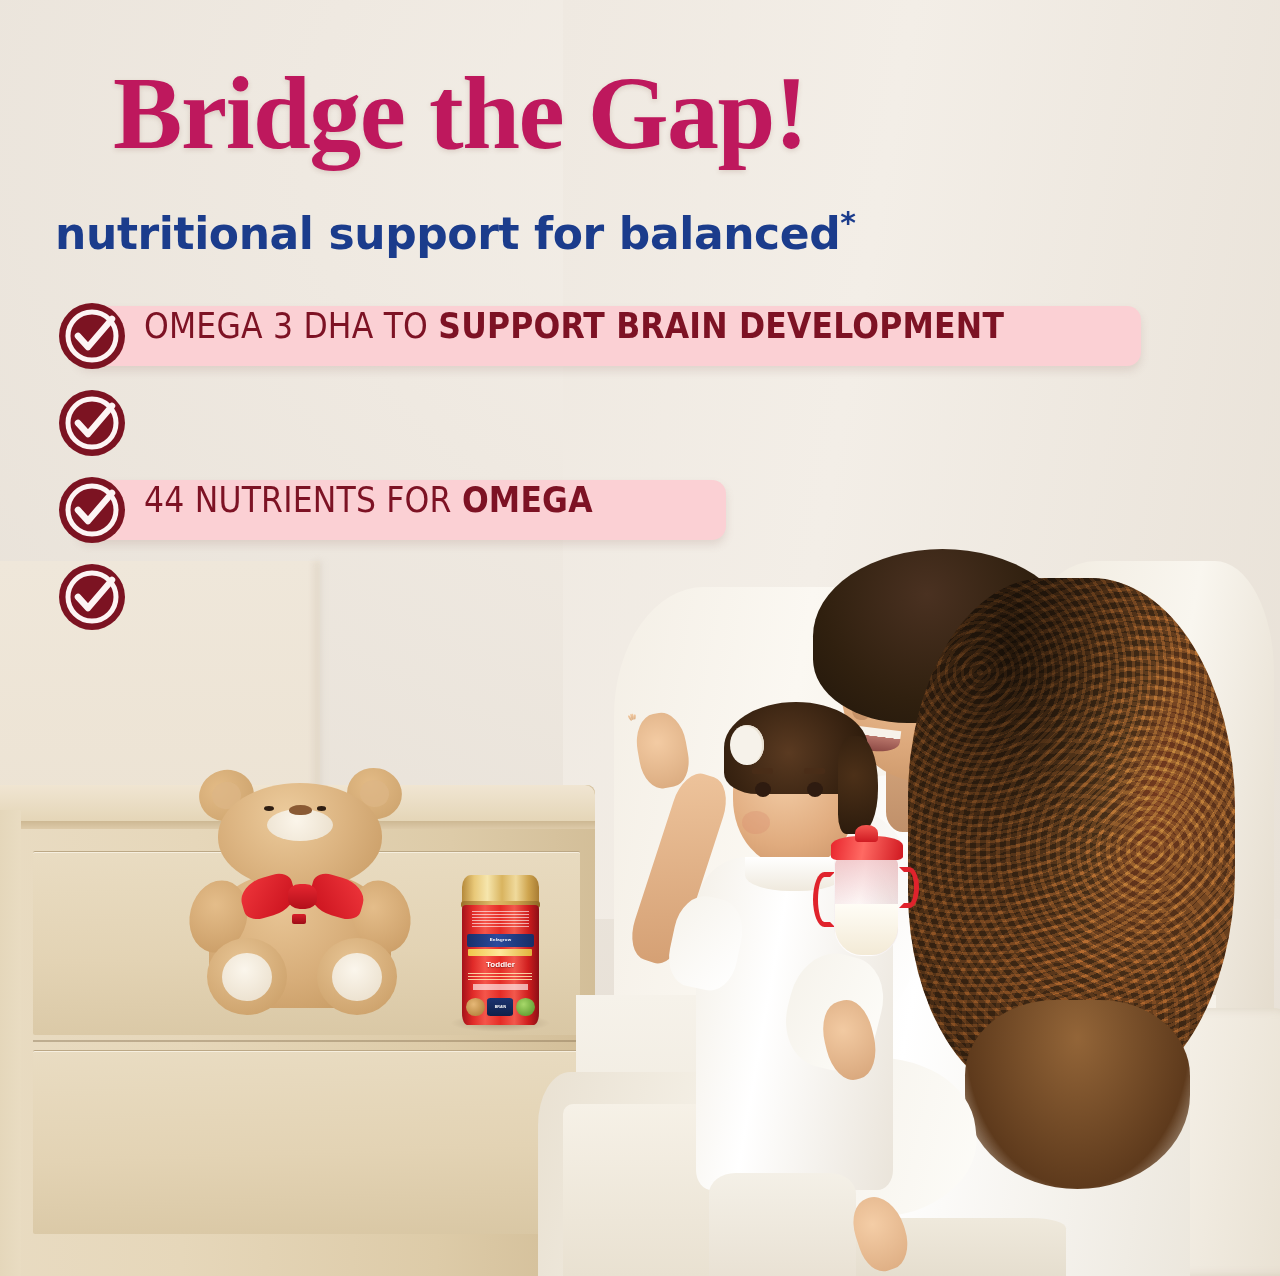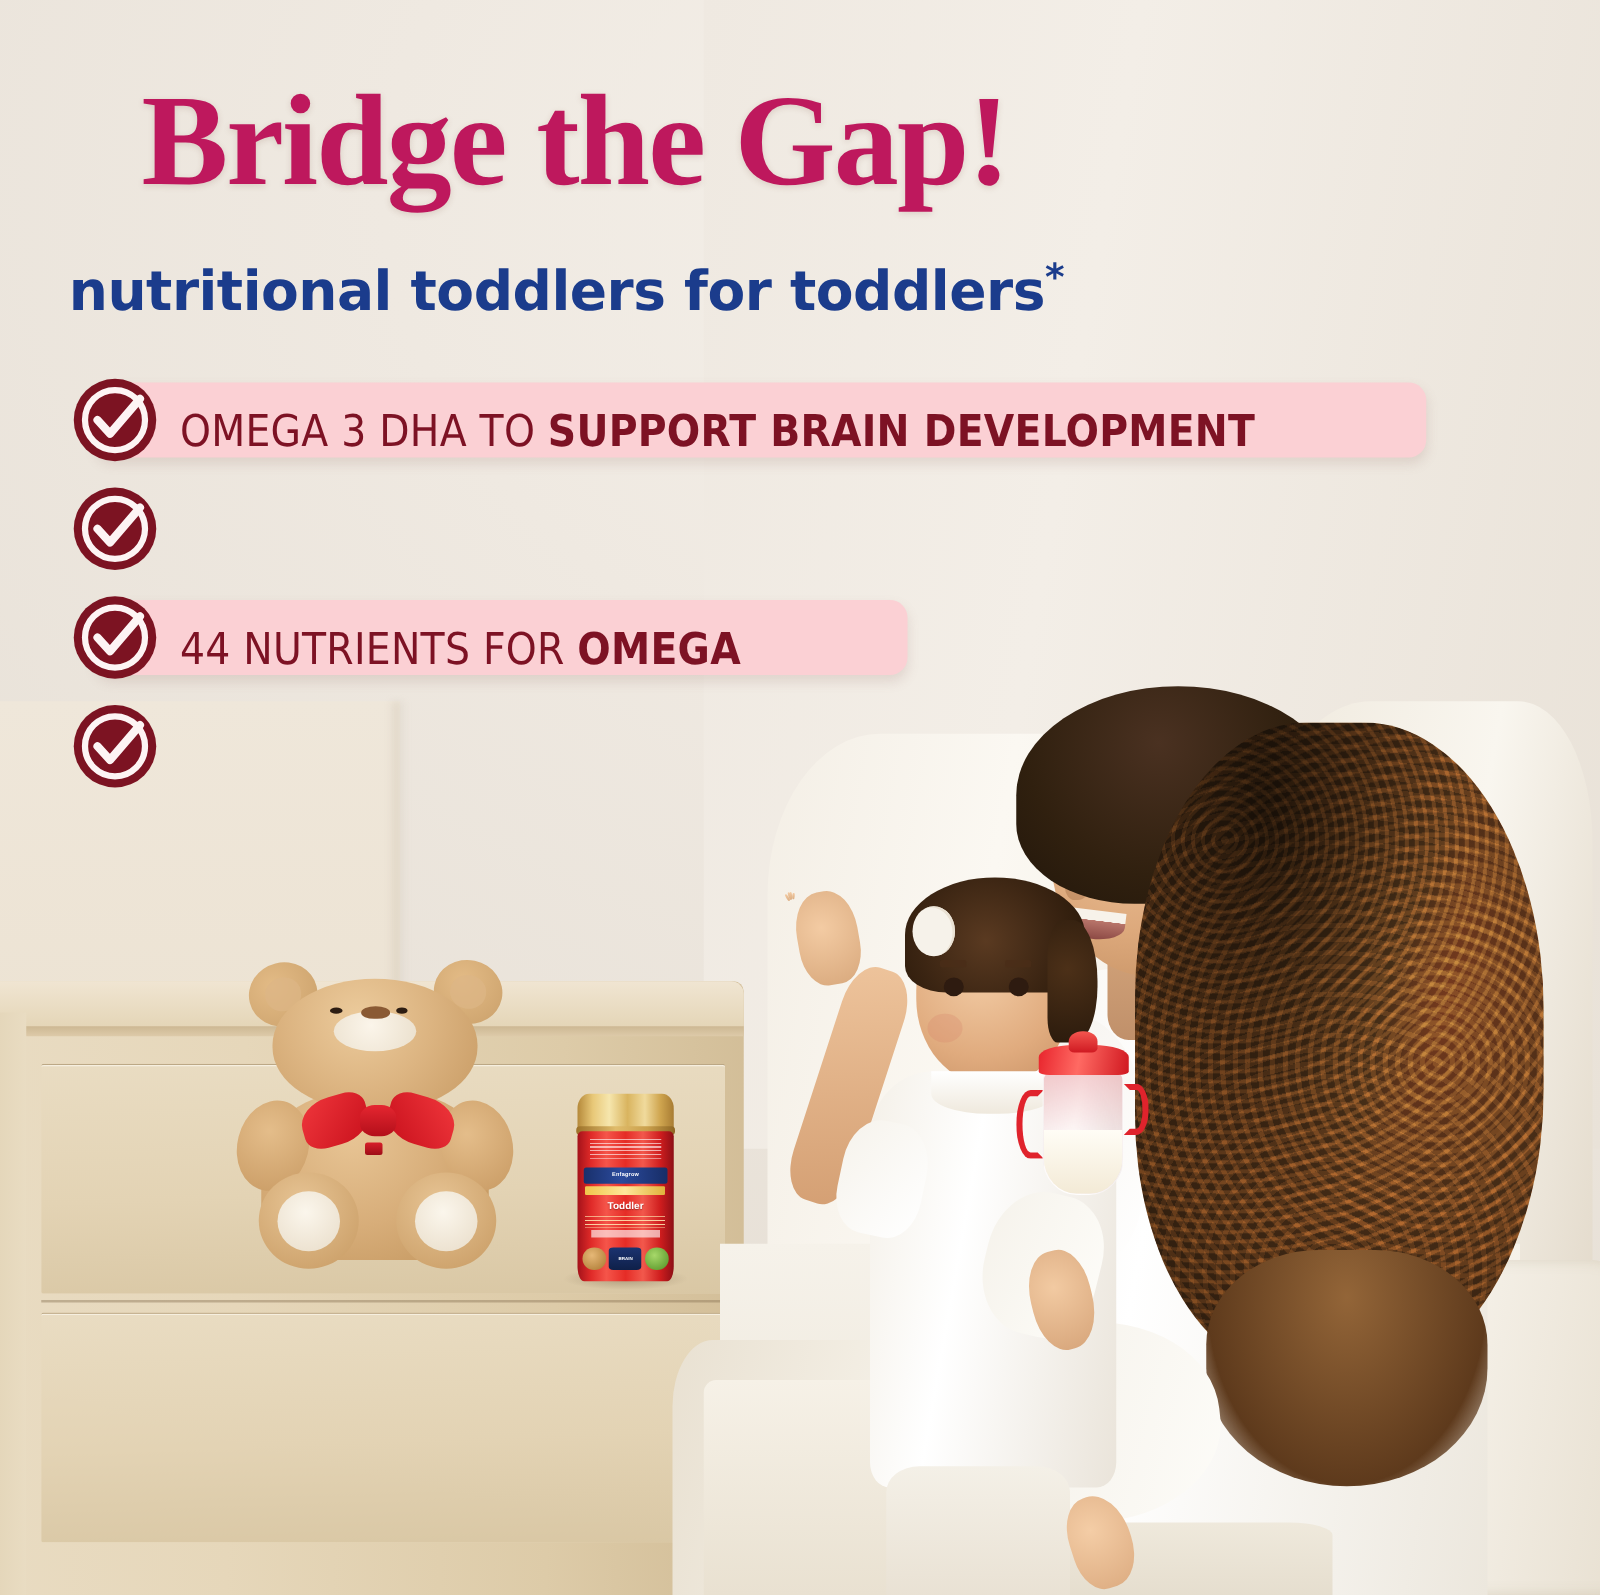--- a/index.html
+++ b/index.html
@@ -472,21 +472,21 @@
     height:60px;
     margin-bottom:27px;
     display:flex; align-items:center;
   }
   .pill {
     position:absolute; left:76px;
     height:60px;
     background:#fbd0d4;
     border-radius:14px;
     box-shadow:0 5px 9px rgba(140,100,95,.17);
-    display:flex; align-items:flex-end;
+    display:flex; align-items:flex-start;
   }
   .pill-text {
     padding-left:68px; padding-right:24px;
     font-size:35px; font-weight:400; color:#7d1224;
     letter-spacing:.2px; white-space:nowrap;
     font-family:"DejaVu Sans Condensed","DejaVu Sans", sans-serif;
   }
   .pill-text b { font-weight:700; }
 
   .check {
@@ -637,21 +637,21 @@
       <div class="cup-lid"></div>
       <div class="cup-spout"></div>
     </div>
   </div>
 
   <div class="copy">
 
     <div class="headline">Bridge the Gap!</div>
 
     <div class="subhead">
-      <span>nutritional toddlers for toddlers</span><span class="star">*</span>
+      <span>nutritional support for balanced</span><span class="star">*</span>
     </div>
 
     <div class="bullets">
 
       <div class="bullet">
         <div class="pill" style="width:1065px">
           <div class="pill-text">
             <span>OMEGA 3 DHA TO </span><b>SUPPORT BRAIN DEVELOPMENT</b>
           </div>
         </div>

